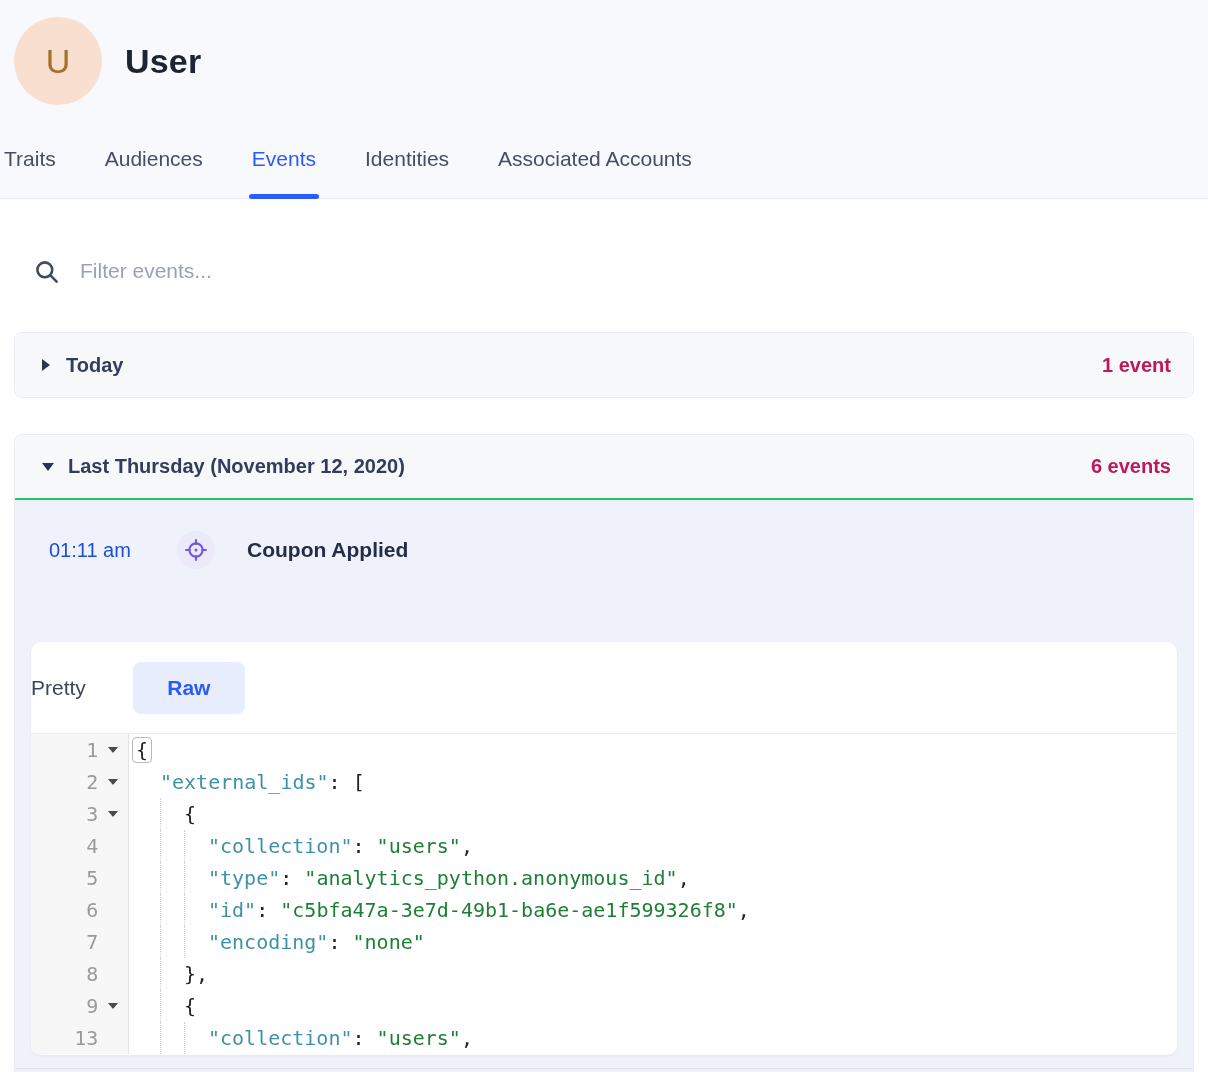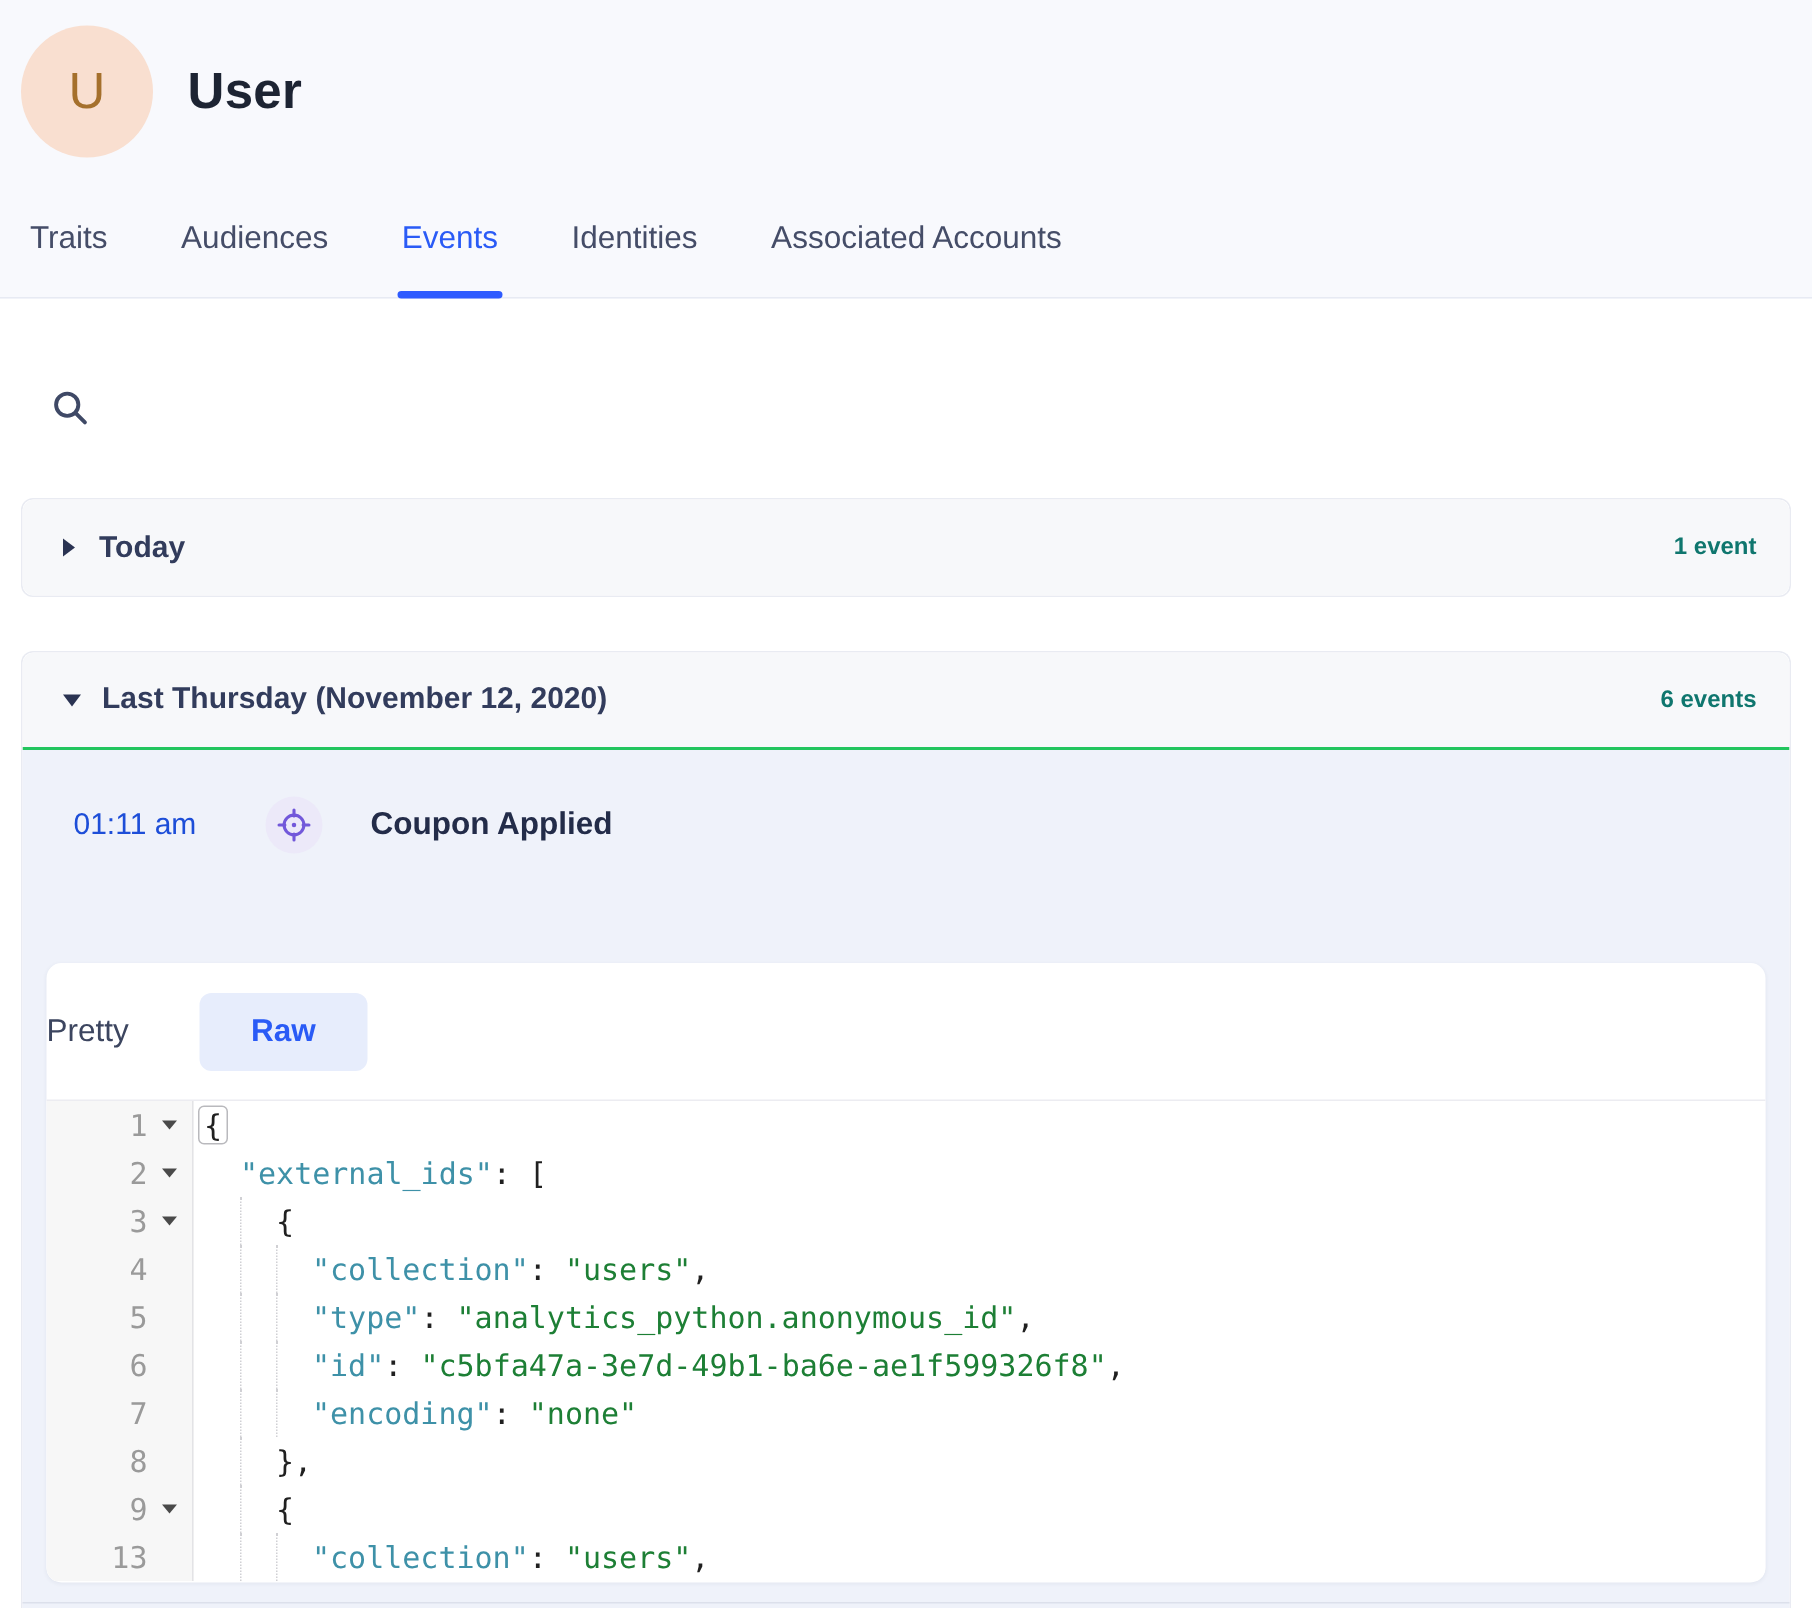--- a/index.html
+++ b/index.html
@@ -14,21 +14,21 @@
   .top-area { background: #f8f9fd; border-bottom: 1px solid #e7eaf3; }
   .profile-header { display: flex; align-items: center; gap: 23px; padding: 17px 0 0 14px; }
   .avatar {
     width: 88px; height: 88px; border-radius: 50%;
     background: #f9dfd0; color: #a5702c;
     display: flex; align-items: center; justify-content: center;
     font-size: 34px; font-weight: 400;
   }
   .page-title { font-size: 34px; font-weight: 700; color: #1d2433; letter-spacing: 0.2px; }
 
-  .tabs { display: flex; gap: 49px; padding-left: 20px; margin-top: 42px; }
+  .tabs { display: flex; gap: 49px; padding-left: 4px; margin-top: 42px; }
   .tab {
     font-size: 21px; color: #454d68; padding-bottom: 27px;
     position: relative; cursor: pointer; white-space: nowrap;
   }
   .tab.active { color: #2a5bf6; }
   .tab.active::after {
     content: ""; position: absolute; left: -3px; right: -3px; bottom: -1px;
     height: 5px; background: #2e5bff; border-radius: 4px;
   }
 
@@ -47,21 +47,21 @@
   .group-expanded { margin-top: 36px; border-radius: 8px 8px 0 0; border-bottom: none; }
   .group-header {
     display: flex; align-items: center; height: 64px;
     background: #f7f8fa; padding: 0 22px 0 27px;
     border-radius: 8px; cursor: pointer;
   }
   .group-expanded .group-header { height: 65px; border-radius: 8px 8px 0 0; border-bottom: 2px solid #22c55e; }
   .caret-right { width: 0; height: 0; border-top: 6px solid transparent; border-bottom: 6px solid transparent; border-left: 8px solid #2a3352; margin-right: 16px; }
   .caret-down { width: 0; height: 0; border-left: 6px solid transparent; border-right: 6px solid transparent; border-top: 8px solid #2a3352; margin-right: 14px; }
   .group-label { font-size: 20px; font-weight: 700; color: #323c5c; }
-  .group-count { margin-left: auto; font-size: 16px; font-weight: 600; color: #0f766e; }
+  .group-count { margin-left: auto; font-size: 20px; font-weight: 600; color: #be185d; }
 
   .group-content { background: #eff2fa; border-radius: 0; padding-bottom: 40px; }
 
   
   .event-row { display: flex; align-items: center; padding: 30px 0 0 34px; height: 70px; cursor: pointer; }
   .event-time { font-size: 20px; color: #1d4ed8; width: 128px; }
   .event-icon-wrap {
     width: 38px; height: 38px; border-radius: 50%; background: #ece9f9;
     display: flex; align-items: center; justify-content: center; flex: none;
   }
@@ -125,20 +125,21 @@
     <div class="tab">Identities</div>
     <div class="tab">Associated Accounts</div>
   </nav>
 </div>
 
 <div class="filter-row">
   <svg width="27" height="27" viewBox="0 0 24 24" fill="none" stroke="#3f4966" stroke-width="2.3">
     <circle cx="10.5" cy="10.5" r="6.6"></circle>
     <line x1="15.5" y1="15.5" x2="21" y2="21" stroke-linecap="round"></line>
   </svg>
+  <input class="filter-input" type="text" placeholder="Filter events..." style="">
 </div>
 
 <div class="group group-collapsed">
   <div class="group-header">
     <span class="caret-right"></span>
     <span class="group-label">Today</span>
     <span class="group-count">1 event</span>
   </div>
 </div>
 

